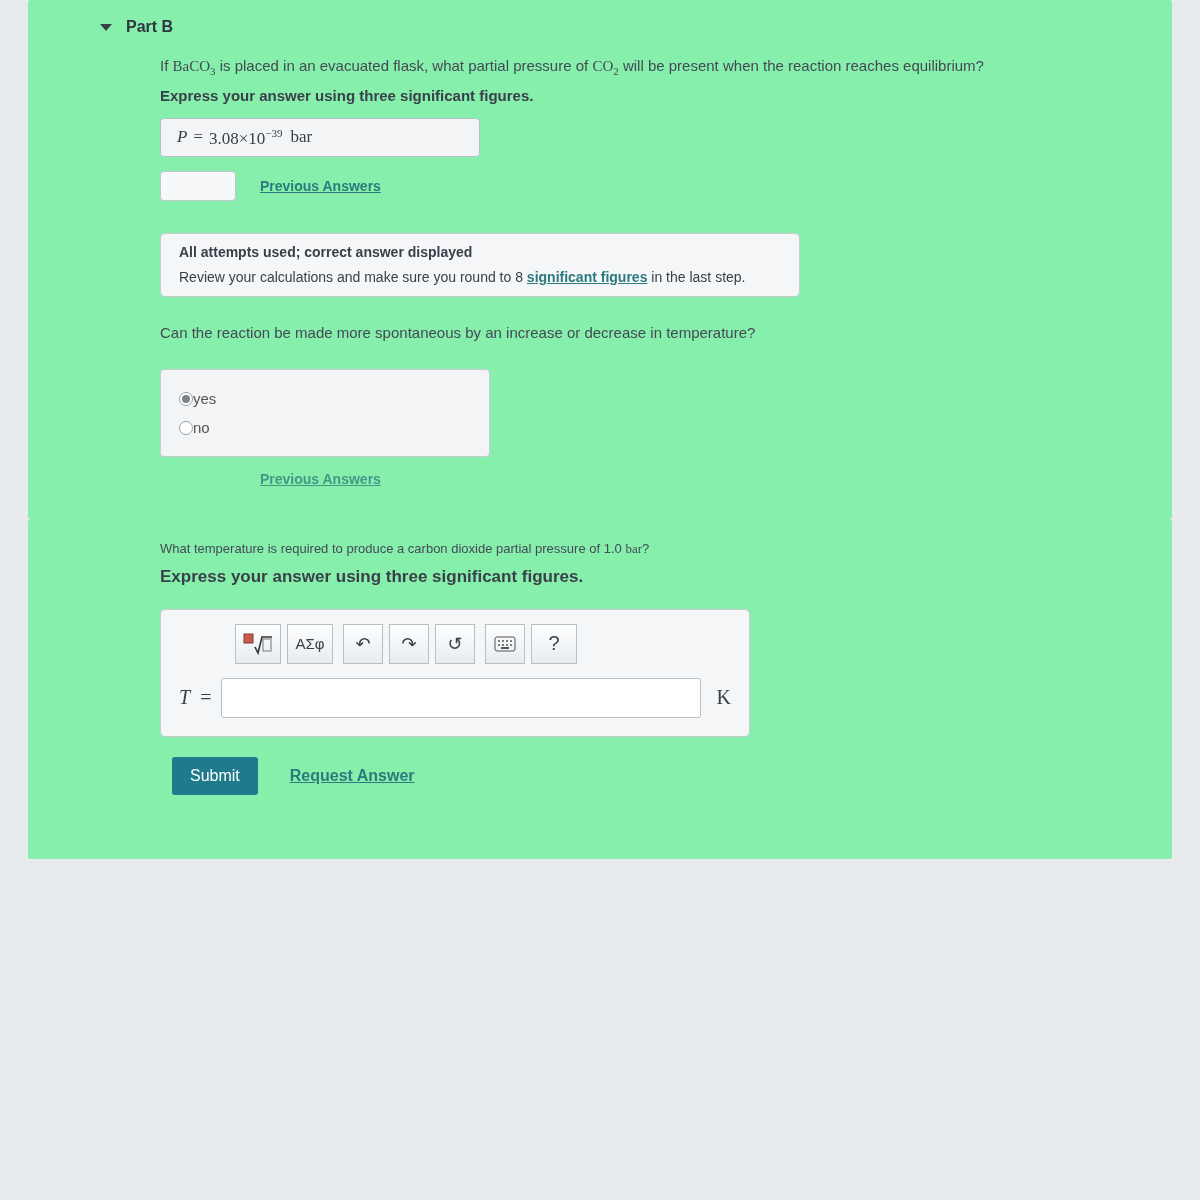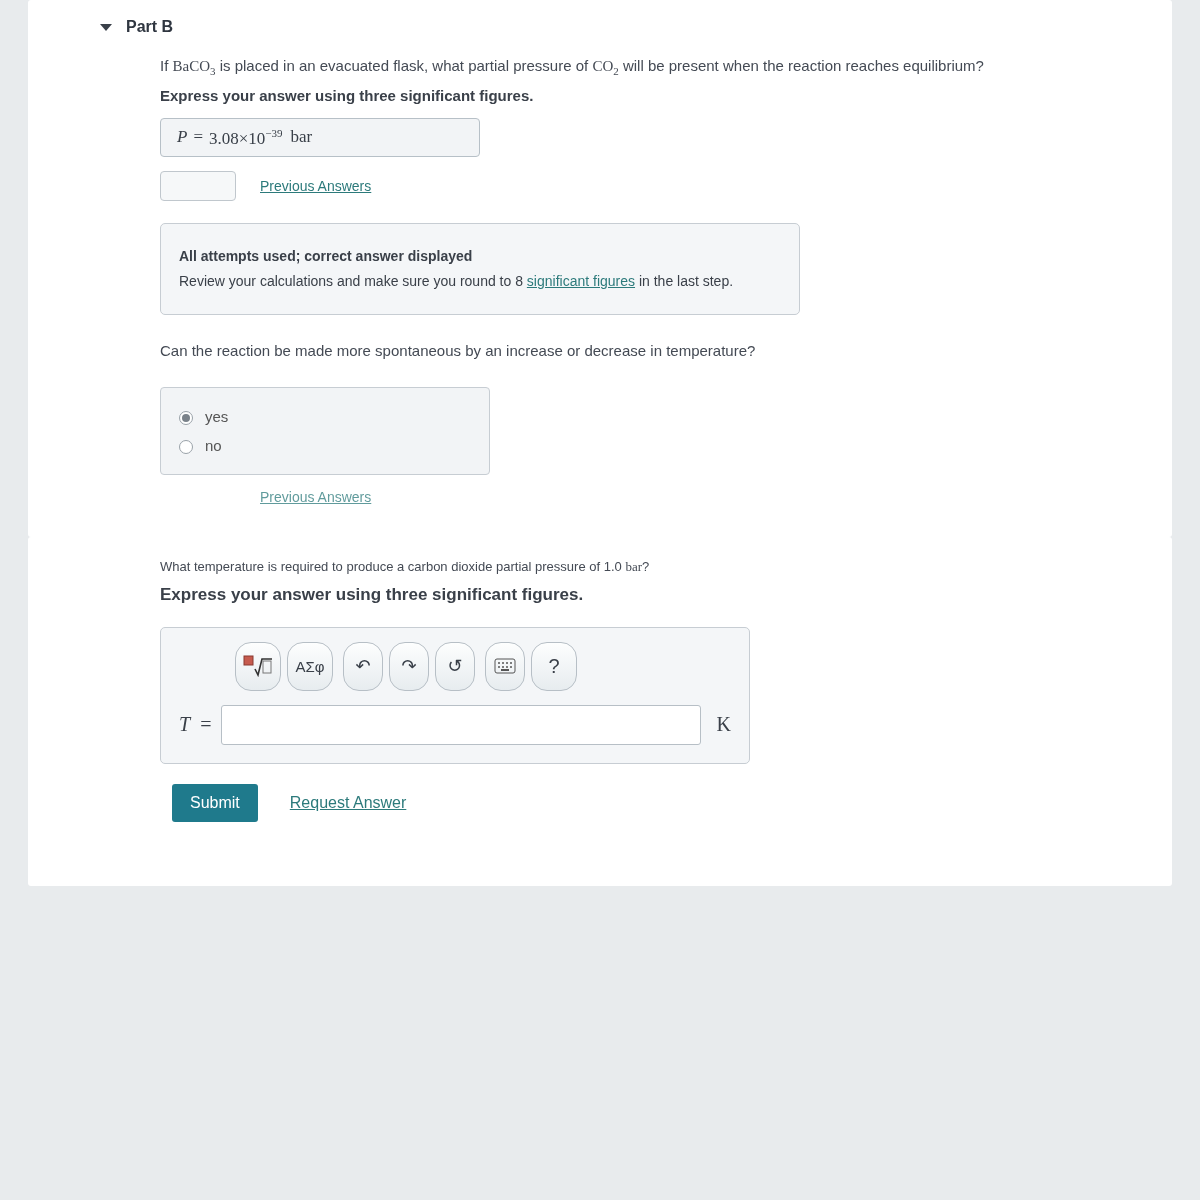--- a/index.html
+++ b/index.html
@@ -6,21 +6,21 @@
   body {
     background: #e8ebed;
     font-family: Arial, Helvetica, sans-serif;
     font-size: 15px;
     color: #3a4049;
     width: 1200px;
     height: 1200px;
     padding: 0;
   }
   .section {
-    background: #ffffff;
+    background: #86efac;
     border-radius: 3px;
     margin-bottom: 22px;
     padding-bottom: 8px;
   }
   .upper-block { margin: 0 28px 0 28px; padding-top: 10px; }
   .lower-block { margin: 0 28px 0 28px; }
   .part-header {
     display: flex;
     align-items: center;
     gap: 14px;
@@ -45,47 +45,47 @@
   }
   .answer-box .var { font-style: italic; margin-right: 6px; }
   .answer-box .eq { margin-right: 6px; }
   .answer-box sup { font-size: 11px; }
   .row { display: flex; align-items: center; gap: 24px; margin-top: 14px; }
   .small-btn {
     width: 76px; height: 30px;
     border: 1px solid #c0c7cd; border-radius: 4px;
     background: #f6f8f9;
   }
-  .link { color: #2c7a7b; text-decoration: underline; cursor: pointer; font-size: 14px; }
+  .link { color: #2c7a7b; text-decoration: underline; cursor: pointer; font-size: 14px; font-weight: bold; }
   .feedback {
     border: 1px solid #c7cdd3; border-radius: 5px;
-    padding: 22px 18px; margin-top: 22px; max-width: 640px;
+    padding: 8px 18px; margin-top: 32px; max-width: 640px;
     background: #f4f6f8; font-size: 14px; line-height: 1.5;
   }
   .feedback .fb-title { font-weight: 700; margin-bottom: 4px; color: #3a4049; }
   .radio-group {
     border: 1px solid #c7cdd3; border-radius: 4px;
     padding: 14px 18px; width: 330px; background: #f2f4f6;
   }
-  .radio-row { display: flex; align-items: flex-end; gap: 12px; padding: 6px 0; color: #555; }
+  .radio-row { display: flex; align-items: center; gap: 0; padding: 6px 0; color: #555; }
   .radio-dot {
     width: 14px; height: 14px; border: 1px solid #9aa2a9; border-radius: 50%;
     display: inline-flex; align-items: center; justify-content: center; background: #fff;
   }
   .radio-dot.sel::after { content: ""; width: 8px; height: 8px; border-radius: 50%; background: #7a828a; }
   .eq-editor {
     border: 1px solid #c7cdd3; border-radius: 5px;
     padding: 14px 18px 18px 18px; width: 590px; background: #f4f6f8;
   }
   .toolbar { display: flex; align-items: center; gap: 10px; margin-left: 56px; margin-bottom: 14px; }
   .tb-group { display: flex; gap: 6px; }
   .tb-btn {
-    border: 1px solid #b7bfc6; border-radius: 16px;
+    border: 1px solid #b7bfc6; border-radius: 0;
     background: linear-gradient(#fdfefe,#e7ecef);
-    min-width: 46px; height: 49px; display: flex; align-items: center; justify-content: center;
+    min-width: 46px; height: 40px; display: flex; align-items: center; justify-content: center;
     font-size: 15px; color: #3a4049; cursor: pointer;
   }
   .tb-btn.icon { font-size: 18px; min-width: 40px; }
   .tb-btn.q { font-size: 20px; }
   .input-row { display: flex; align-items: center; gap: 10px; }
   .var-label { font-family: 'Times New Roman', serif; font-style: italic; font-size: 20px; }
   .eq-sign { font-family: 'Times New Roman', serif; font-size: 20px; }
   .eq-input {
     flex: 1; height: 40px; border: 1px solid #b7bfc6; border-radius: 3px; background: #fff;
   }

